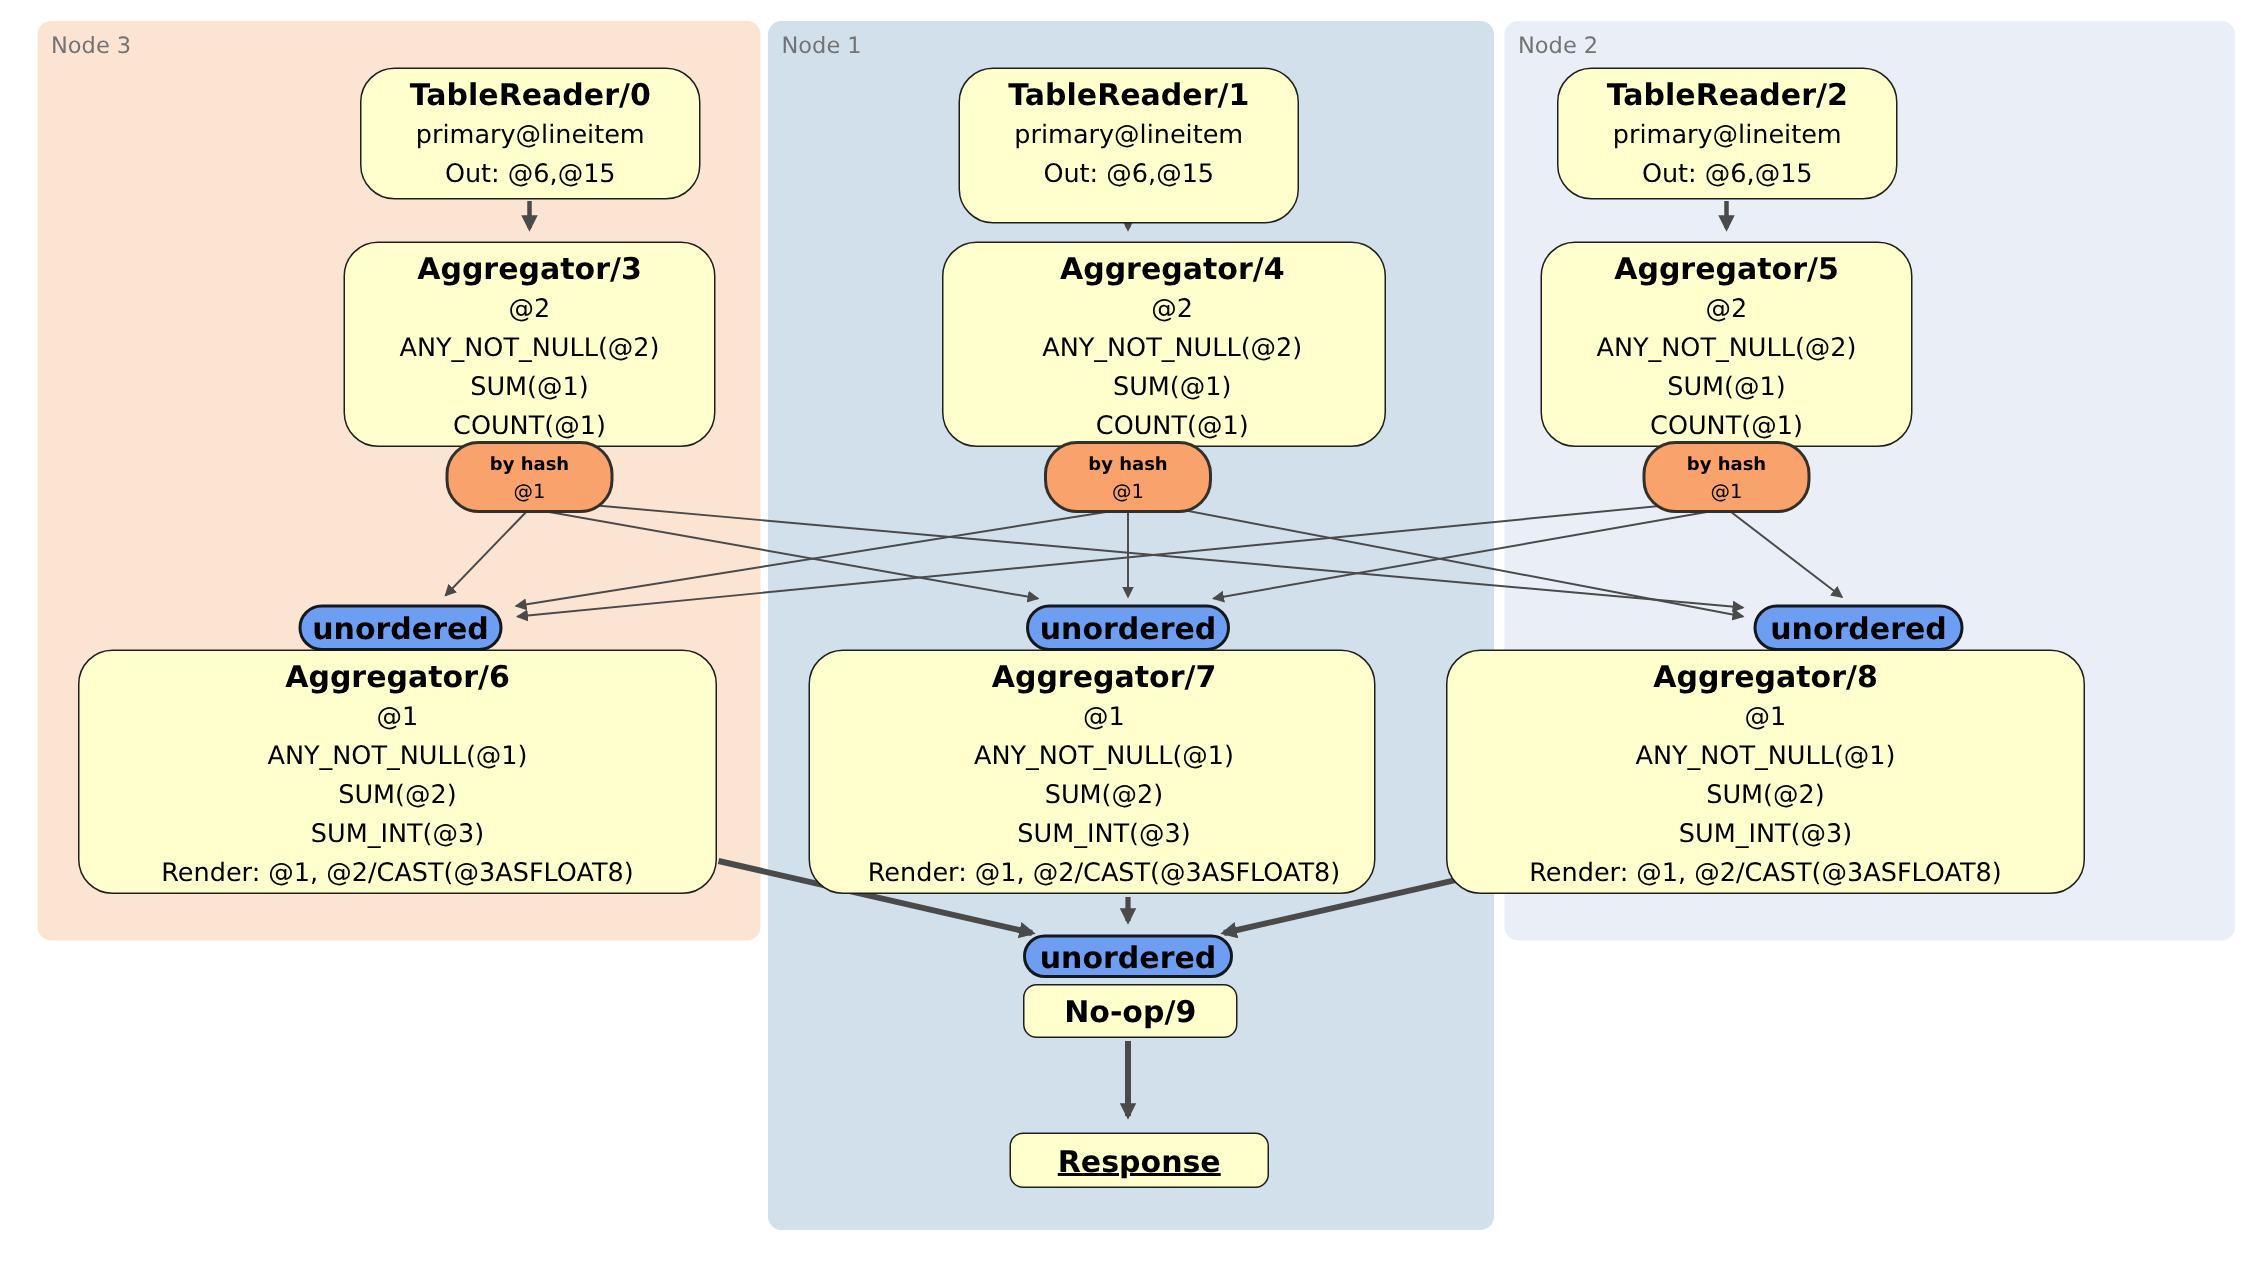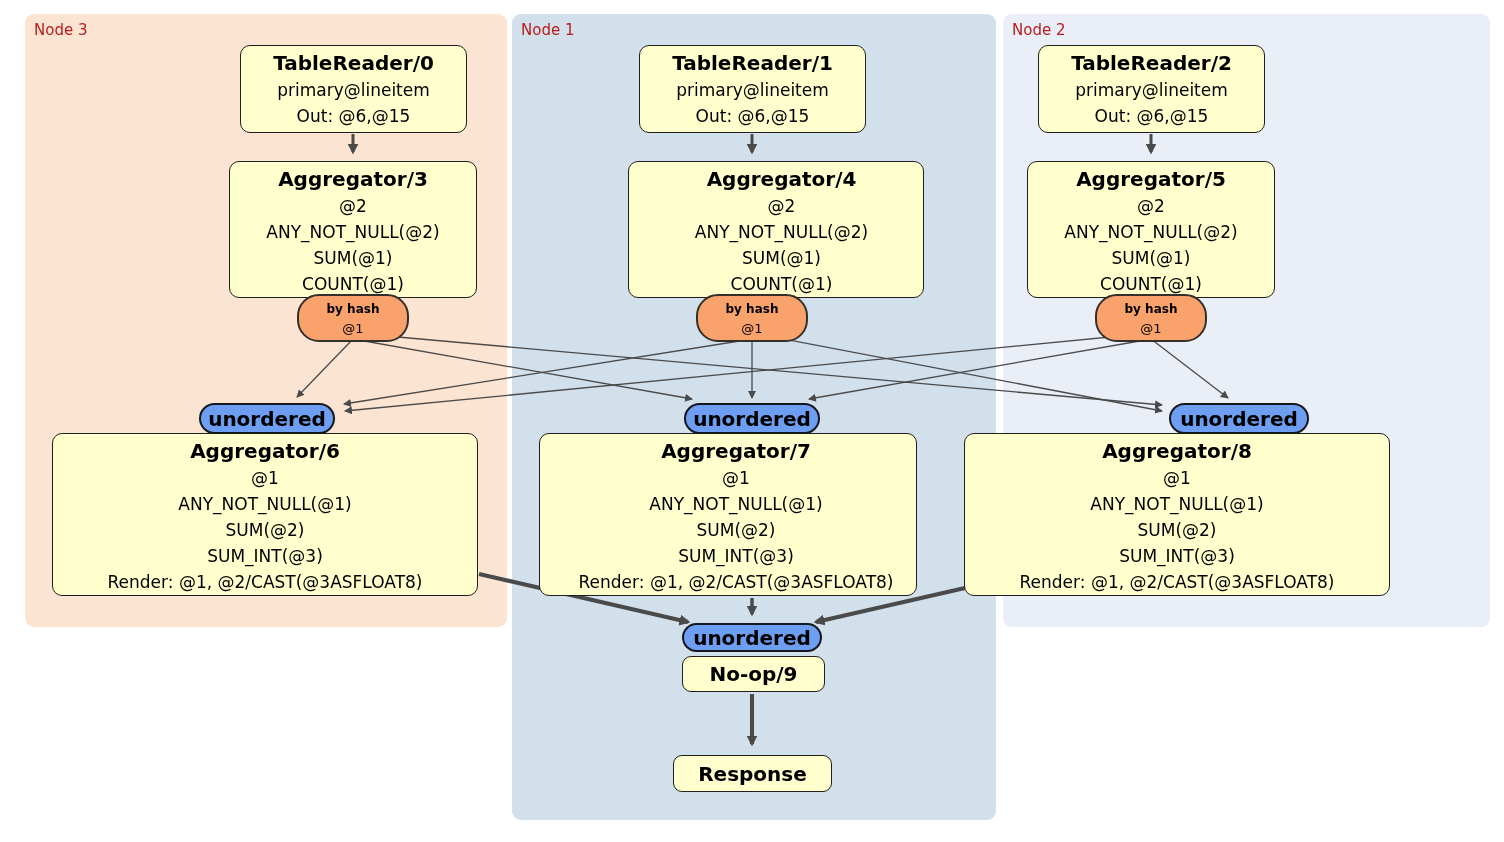--- a/index.html
+++ b/index.html
@@ -9,28 +9,28 @@
     font-family:"DejaVu Sans","Liberation Sans",sans-serif;
     color:var(--text,#000);
     overflow:hidden;
   }
   .panel { position:absolute; border-radius:9px; z-index:0; }
   .panel-node3 { background:var(--panel-node3,#fce4d3); }
   .panel-node1 { background:var(--panel-node1,#d2e0ec); }
   .panel-node2 { background:var(--panel-node2,#eaeef7); }
   .panel-label {
     position:absolute; top:7px; left:9px;
-    font-size:15px; line-height:18px; color:#b91c1c;
+    font-size:15px; line-height:18px; color:#737373;
   }
   .edges { position:absolute; left:0; top:0; z-index:2; }
   .proc {
     position:absolute; box-sizing:border-box;
     background:var(--box-fill,#ffffce);
     border:1.7px solid var(--box-border,#1f1f1f);
-    border-radius:10px; text-align:center;
+    border-radius:23px; text-align:center;
     font-size:17px; line-height:26px; z-index:3;
     padding-top:4px;
   }
   .proc .title { font-weight:bold; font-size:20px; line-height:27px; white-space:nowrap; }
   .proc .line  { white-space:nowrap; }
   .mini {
     position:absolute; box-sizing:border-box;
     background:var(--box-fill,#ffffce);
     border:1.7px solid var(--box-border,#1f1f1f);
     border-radius:9px; z-index:3;
@@ -105,21 +105,21 @@
     <g stroke="#4a4a4a" stroke-width="4">
       <line x1="752" y1="694" x2="752" y2="744" marker-end="url(#ahb)"></line>
     </g>
   </svg>
 
   <div class="proc" style="left:240px; top:45px; width:227px; height:88px;">
     <div class="title">TableReader/0</div>
     <div class="line">primary@lineitem</div>
     <div class="line">Out: @6,@15</div>
   </div>
-  <div class="proc" style="left:639px; top:45px; width:227px; height:88px;text-align:center;">
+  <div class="proc" style="left:639px; top:45px; width:227px; height:104px;text-align:center;">
     <div class="title">TableReader/1</div>
     <div class="line">primary@lineitem</div>
     <div class="line">Out: @6,@15</div>
   </div>
   <div class="proc" style="left:1038px; top:45px; width:227px; height:88px;">
     <div class="title">TableReader/2</div>
     <div class="line">primary@lineitem</div>
     <div class="line">Out: @6,@15</div>
   </div>
 
@@ -184,15 +184,15 @@
     <div class="line">ANY_NOT_NULL(@1)</div>
     <div class="line">SUM(@2)</div>
     <div class="line">SUM_INT(@3)</div>
     <div class="line">Render: @1, @2/CAST(@3ASFLOAT8)</div>
   </div>
 
   <div class="stream" style="left:682px; top:623px; width:140px; height:29px;">unordered</div>
 
   <div class="mini" style="left:682px; top:656px; width:143px; height:36px;">No-op/9</div>
 
-  <div class="mini" style="left:673px; top:755px; width:159px; height:37px;">Response</div>
+  <div class="mini" style="left:673px; top:755px; width:173px; height:37px;text-decoration:underline;">Response</div>
 
 </div>
 
 </body></html>

